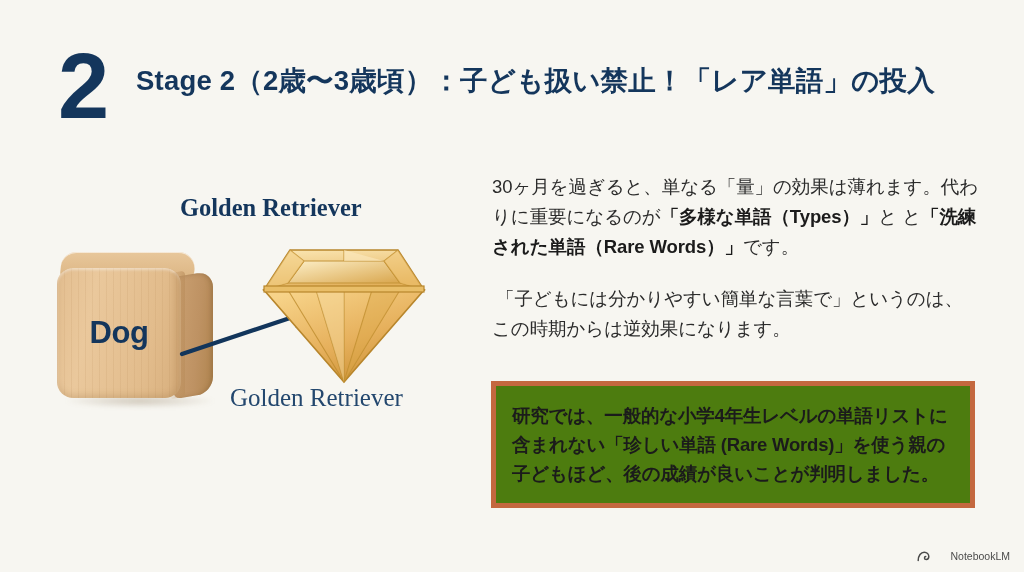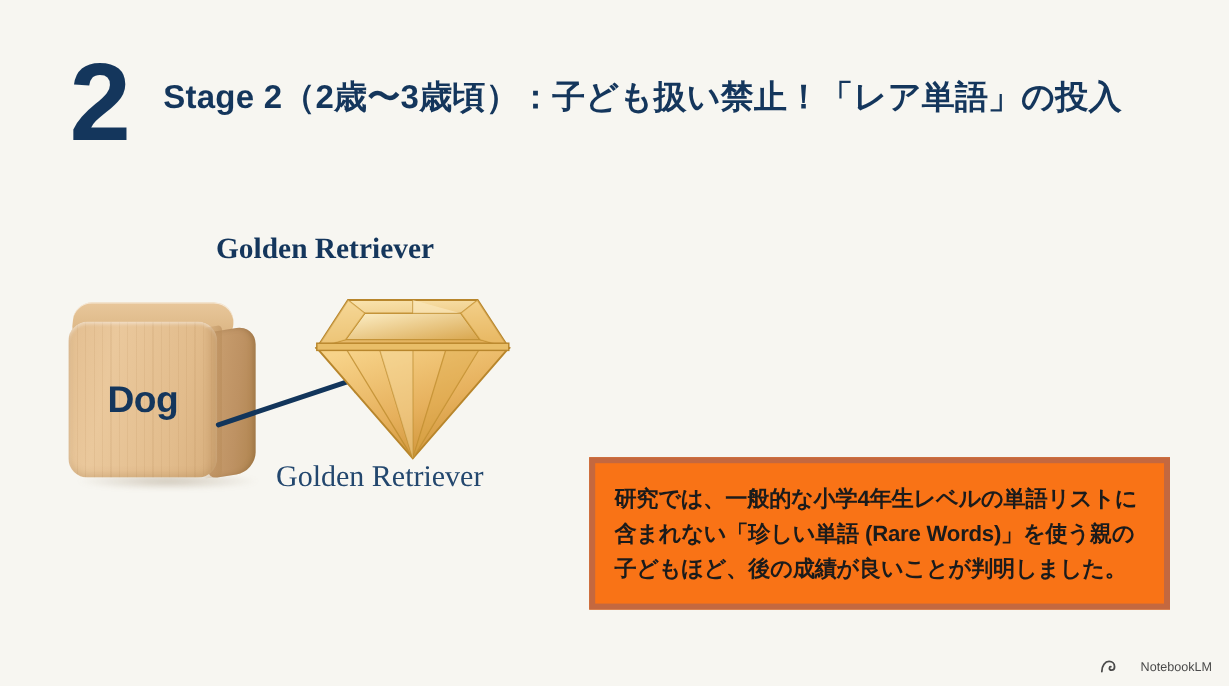--- a/index.html
+++ b/index.html
@@ -200,39 +200,40 @@
   }
 
   
   .callout {
     position: absolute;
     left: 491px;
     top: 381px;
     width: 484px;
     height: 127px;
     border: 5px solid #C4683F;
-    background: #f97316;
+    background: #4d7c0f;
     box-sizing: border-box;
   }
   .callout-inner {
     padding: 15px 14px 0 16px;
     font-family: "Liberation Sans", "DejaVu Sans", sans-serif;
     font-size: 18.5px;
     font-weight: bold;
     line-height: 1.58;
     color: #1B1B1B;
     letter-spacing: -0.2px;
   }
 
   
   .watermark {
     position: absolute;
     right: 14px;
     bottom: 10px;
     display: flex;
+    align-items: center;
     gap: 20px;
     font-family: "Liberation Sans", "DejaVu Sans", sans-serif;
     font-size: 10.5px;
     color: #3C3C3C;
     opacity: 0.92;
   }
   .wm-icon { display: block; }
 </style>
 </head>
 <body>
@@ -303,20 +304,25 @@
       </g>
       <polygon points="56,54 84,54 84,146" fill="#F6DCA1" opacity="0.45"></polygon>
       <polygon points="112,54 140,54 84,146" fill="#D9A546" opacity="0.35"></polygon>
 
       <rect x="4" y="50" width="160" height="6" fill="#E9BE68" stroke="#B8862C" stroke-width="1.2"></rect>
     </svg>
 
     <div class="label-bottom">Golden Retriever</div>
   </div>
 
+  <div class="body-col">
+    <p class="para"><span>30ヶ月を過ぎると、単なる「量」の効果は薄れます。代わりに重要になるのが</span><b>「多様な単語（Types）」</b><span>と と</span><b>「洗練された単語（Rare Words）」</b><span>です。</span></p>
+
+    <p class="para para-2">「子どもには分かりやすい簡単な言葉で」というのは、この時期からは逆効果になります。</p>
+  </div>
 
   <div class="callout">
     <div class="callout-inner">研究では、一般的な小学4年生レベルの単語リストに含まれない「珍しい単語 (Rare Words)」を使う親の子どもほど、後の成績が良いことが判明しました。</div>
   </div>
 
   <div class="watermark">
     <svg class="wm-icon" width="13" height="11" viewBox="0 0 13 11">
       <path d="M1.2,9.6 C1.2,4.6 4.0,1.2 7.2,1.2 C10.0,1.2 11.8,3.2 11.8,5.6
                C11.8,7.3 10.7,8.5 9.3,8.5 C8.2,8.5 7.5,7.8 7.5,6.9
                C7.5,6.1 8.0,5.6 8.7,5.6" fill="none" stroke="#3C3C3C" stroke-width="1.5" stroke-linecap="round"></path>

